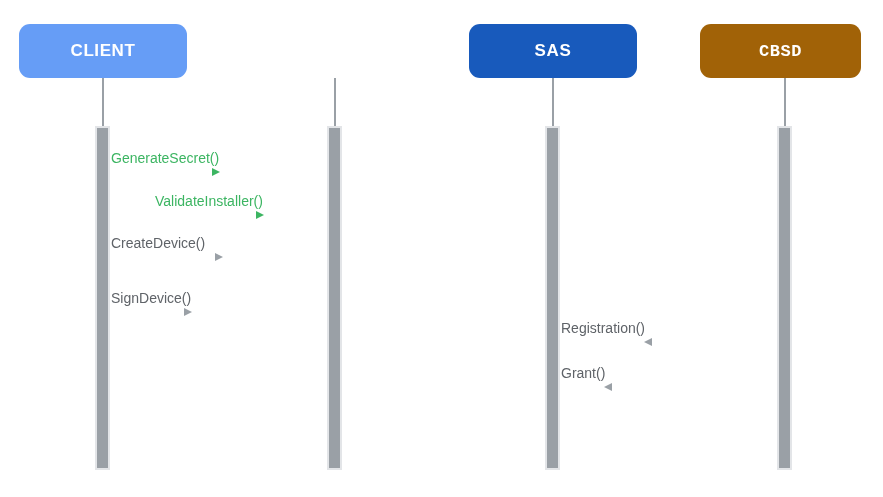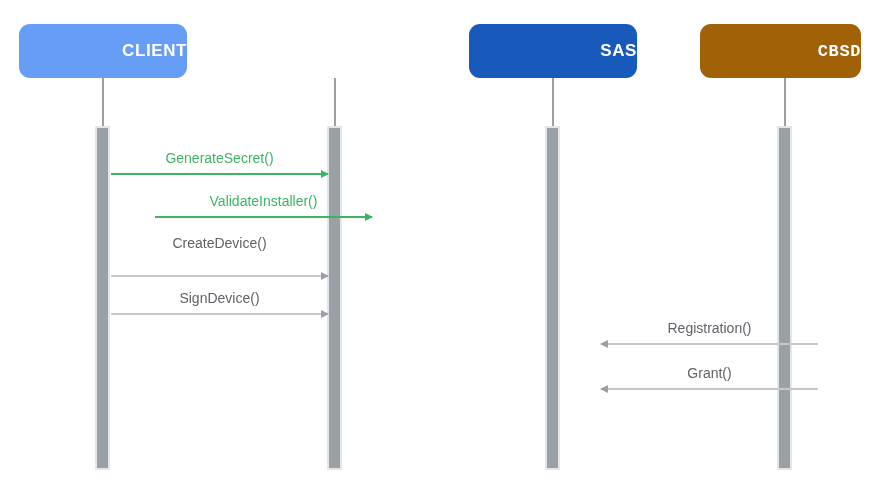--- a/index.html
+++ b/index.html
@@ -12,21 +12,21 @@
     overflow: hidden;
   }
   
   .actor-box {
     position: absolute;
     top: 24px;
     height: 54px;
     border-radius: 11px;
     display: flex;
     align-items: center;
-    justify-content: flex-end;
+    justify-content: center;
     color: #ffffff;
     font-size: 17px;
     font-weight: bold;
     letter-spacing: 0.6px;
   }
   .actor-client     { left: 19px;  width: 168px; background: #669DF6; }
   .actor-sas-portal { left: 252px; width: 165px; background: #185ABC; }
   .actor-sas        { left: 469px; width: 168px; background: #185ABC; }
   .actor-cbsd       { left: 700px; width: 161px; background: #a16207; font-family: Liberation Mono, monospace; }
 
@@ -56,21 +56,22 @@
   .bar-client     { left: 95px;  }
   .bar-sas-portal { left: 327px; }
   .bar-sas        { left: 545px; }
   .bar-cbsd       { left: 777px; }
 
   
   .message {
     position: absolute;
     width: 217px;
     display: flex;
-    flex-direction: column;
+    flex-direction: row;
+    align-items: flex-end;
   }
   .msg-label {
     text-align: center;
     font-size: 14px;
     line-height: 17px;
     margin-bottom: 6px;
     white-space: nowrap;
   }
   .msg-line {
     position: relative;
@@ -90,21 +91,21 @@
   .message.green .msg-label { color: #3CB562; }
   .message.green .msg-line  { background: #3CB562; }
   .message.green .arrow-head.point-right { border-left-color: #3CB562; }
 
   .message.gray .msg-label { color: #5F6368; }
   .message.gray .msg-line  { background: #C4C7CB; }
   .message.gray .arrow-head.point-right { border-left-color: #9AA0A6; }
   .message.gray .arrow-head.point-left  { border-right-color: #9AA0A6; }
 
   .msgs-left  { left: 111px; }
-  .msgs-right { left: 561px; padding-left: 40px; }
+  .msgs-right { left: 561px; }
   .m1 { top: 150px; }
   .m2 { top: 193px; padding-left: 44px; }
   .m3 { top: 235px; gap: 17px; }
   .m4 { top: 290px; }
   .m5 { top: 320px; }
   .m6 { top: 365px; }
 </style>
 </head>
 <body>
 

